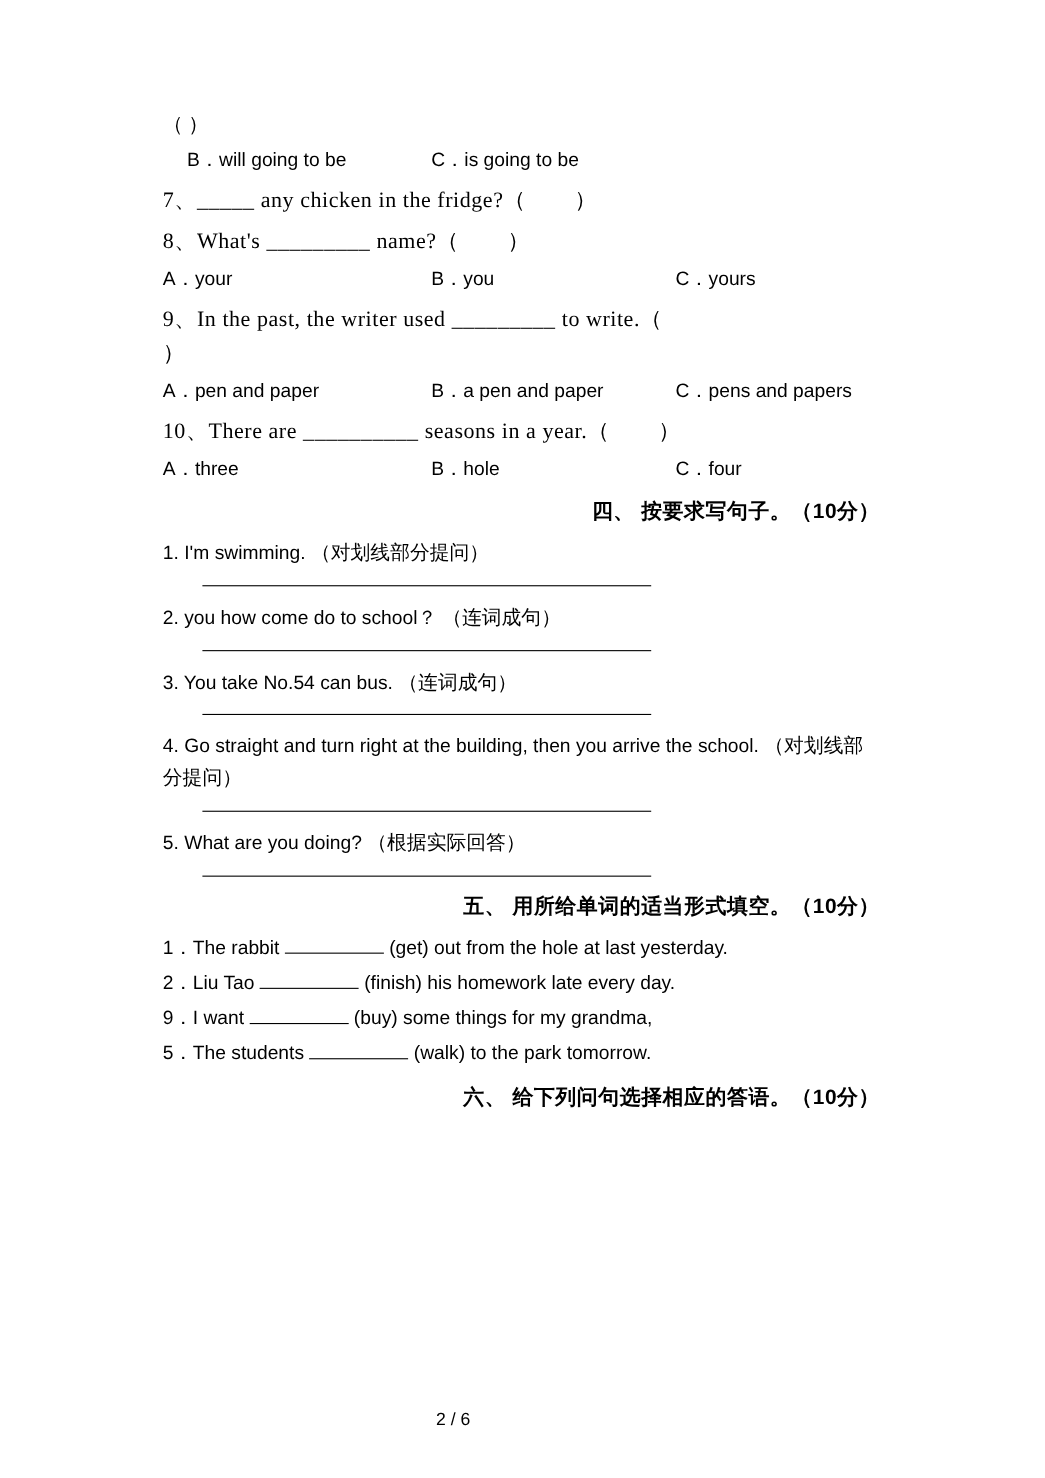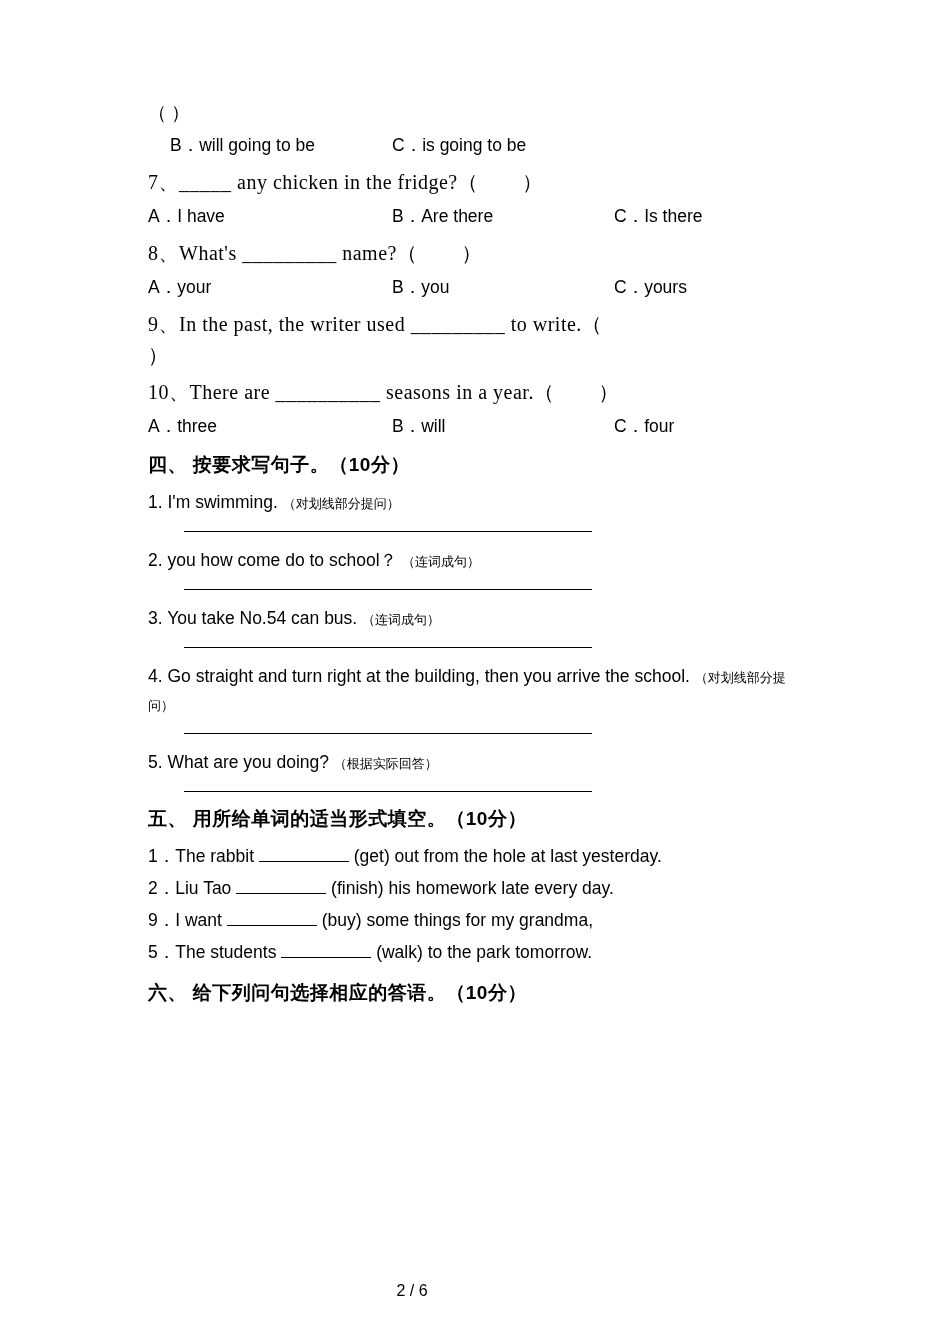--- a/index.html
+++ b/index.html
@@ -41,20 +41,21 @@
   }
   .opt-a { width: 222px; }
   .opt-b { width: 222px; margin-left: 22px; }
   .opt-c { width: auto; }
   .heading {
     font-family: "Liberation Sans", sans-serif;
     font-weight: bold;
     font-size: 19px;
     margin: 14px 0 10px 0;
     letter-spacing: 0.5px;
+    text-align: right;
   }
   .q-line {
     font-family: "Liberation Sans", sans-serif;
     font-size: 17.5px;
     margin: 0 0 4px 0;
     line-height: 1.6;
   }
   .u { }
   .answer-rule {
     border-bottom: 1px solid #000;
@@ -68,21 +69,21 @@
     min-width: 78px;
     height: 1em;
     vertical-align: baseline;
   }
   .blank.lg { min-width: 90px; }
   .paren-line {
     font-family: "Liberation Serif", serif;
     font-size: 18.5px;
     margin: 0 0 8px 0;
   }
-  .cn { font-family: "Liberation Sans", sans-serif; font-size: 13px; }
+  .cn { font-family: "Liberation Sans", sans-serif; font-size: 18px; }
   .footer {
     position: absolute;
     bottom: 44px;
     left: 0;
     width: 824px;
     text-align: center;
     font-family: "Liberation Sans", sans-serif;
     font-size: 16px;
   }
 </style>
@@ -93,43 +94,43 @@
 
   <div class="paren-line">（        ）</div>
 
   <div class="opts">
     <span class="opt-b">B．will going to be</span>
     <span class="opt-c">C．is going to be</span>
   </div>
 
   <div class="mono">7、_____ any chicken in the fridge?（        ）</div>
 
-  <div class="opts">
-    <span class="opt-a">A．I have</span>
-    <span class="opt-b">B．Are there</span>
-    <span class="opt-c">C．Is there</span>
-  </div>
 
   <div class="mono">8、What's _________ name?（        ）</div>
 
   <div class="opts">
     <span class="opt-a">A．your</span>
     <span class="opt-b">B．you</span>
     <span class="opt-c">C．yours</span>
   </div>
 
   <div class="mono">9、In the past, the writer used _________ to write.（
 ）</div>
 
+  <div class="opts">
+    <span class="opt-a">A．pen and paper</span>
+    <span class="opt-b">B．a pen and paper</span>
+    <span class="opt-c">C．pens and papers</span>
+  </div>
 
   <div class="mono">10、There are __________ seasons in a year.（        ）</div>
 
   <div class="opts">
     <span class="opt-a">A．three</span>
-    <span class="opt-b">B．will</span>
+    <span class="opt-b">B．hole</span>
     <span class="opt-c">C．four</span>
   </div>
 
   <div class="heading">四、 按要求写句子。（10分）</div>
 
   <div class="q-line">
     <span>1.</span>
     <span>I'm </span><span class="u">swimming</span><span>.</span>
     <span class="cn">（对划线部分提问）</span>
   </div>

